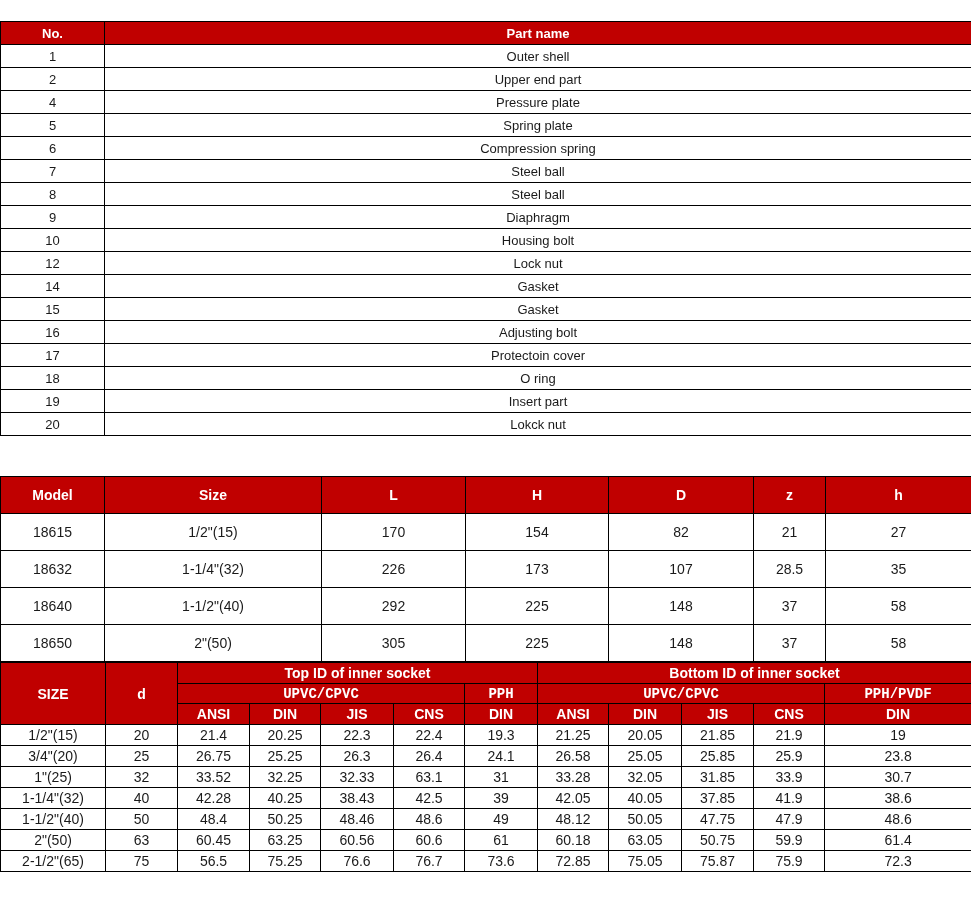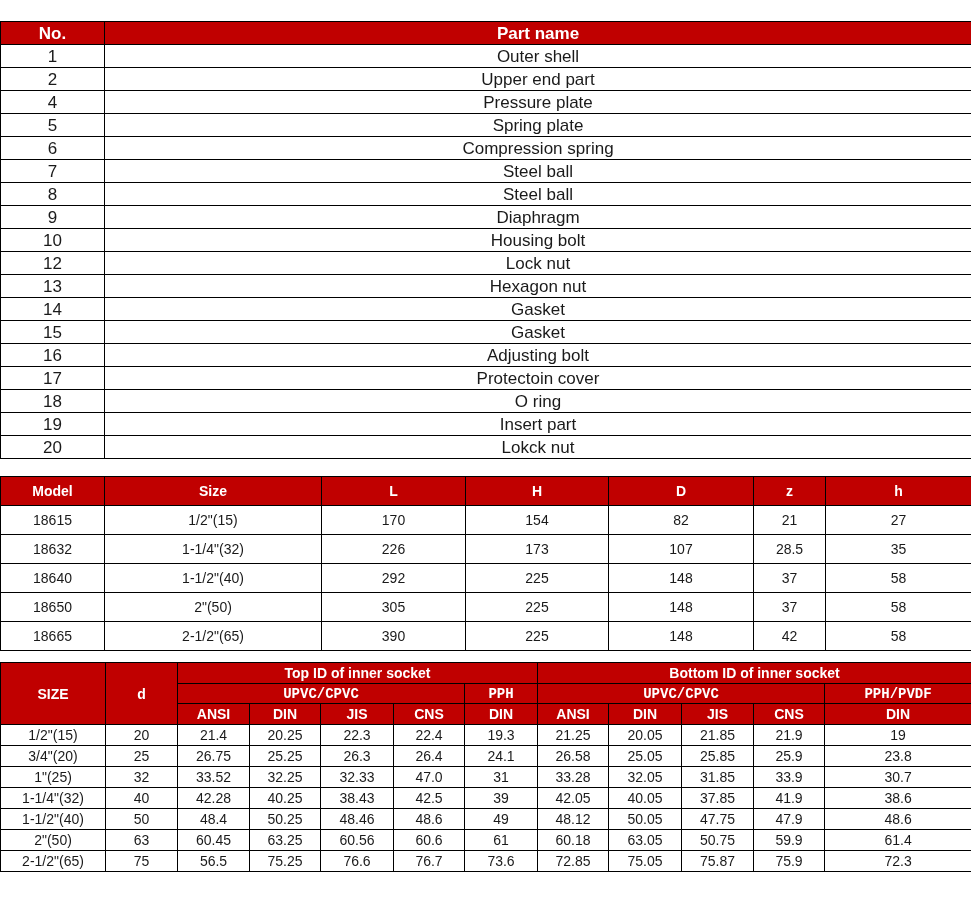--- a/index.html
+++ b/index.html
@@ -12,25 +12,25 @@
       position: absolute; left: 0; width: 971px;
       border-collapse: collapse; table-layout: fixed;
     }
     th, td {
       border: 1px solid var(--line); text-align: center; vertical-align: middle;
       padding: 0; white-space: nowrap; overflow: hidden; line-height: 1;
     }
     th { background: var(--accent); color: var(--accent-text); font-weight: bold; }
     td { color: #1a1a1a; }
 
-    .parts-table { top: 21px; font-size: 17px; }
+    .parts-table { top: 21px; font-size: 13px; }
     .parts-table tr { height: 23px; }
 
     .dims-table { top: 476px; font-size: 14px; }
-    .dims-table tr { height: 29px; }
+    .dims-table tr { height: 37px; }
 
     .socket-table { top: 662px; font-size: 14px; }
     .socket-table tr { height: 21px; }
     .socket-table tr.h2 { height: 20px; font-family: Liberation Mono, monospace; }
   </style>
 </head>
 <body>
 
 <table class="parts-table">
   <colgroup>
@@ -74,24 +74,20 @@
         <td>9</td>
         <td>Diaphragm</td>
       </tr>
   <tr>
         <td>10</td>
         <td>Housing bolt</td>
       </tr>
   <tr>
         <td>12</td>
         <td>Lock nut</td>
-      </tr>
-  <tr>
-        <td>13</td>
-        <td>Hexagon nut</td>
       </tr>
   <tr>
         <td>14</td>
         <td>Gasket</td>
       </tr>
   <tr>
         <td>15</td>
         <td>Gasket</td>
       </tr>
   <tr>
@@ -253,21 +249,21 @@
         <td>25.85</td>
         <td>25.9</td>
         <td>23.8</td>
   </tr>
   <tr>
     <td>1"(25)</td>
         <td>32</td>
         <td>33.52</td>
         <td>32.25</td>
         <td>32.33</td>
-        <td>47.0</td>
+        <td>63.1</td>
         <td>31</td>
         <td>33.28</td>
         <td>32.05</td>
         <td>31.85</td>
         <td>33.9</td>
         <td>30.7</td>
   </tr>
   <tr>
     <td>1-1/4"(32)</td>
         <td>40</td>

